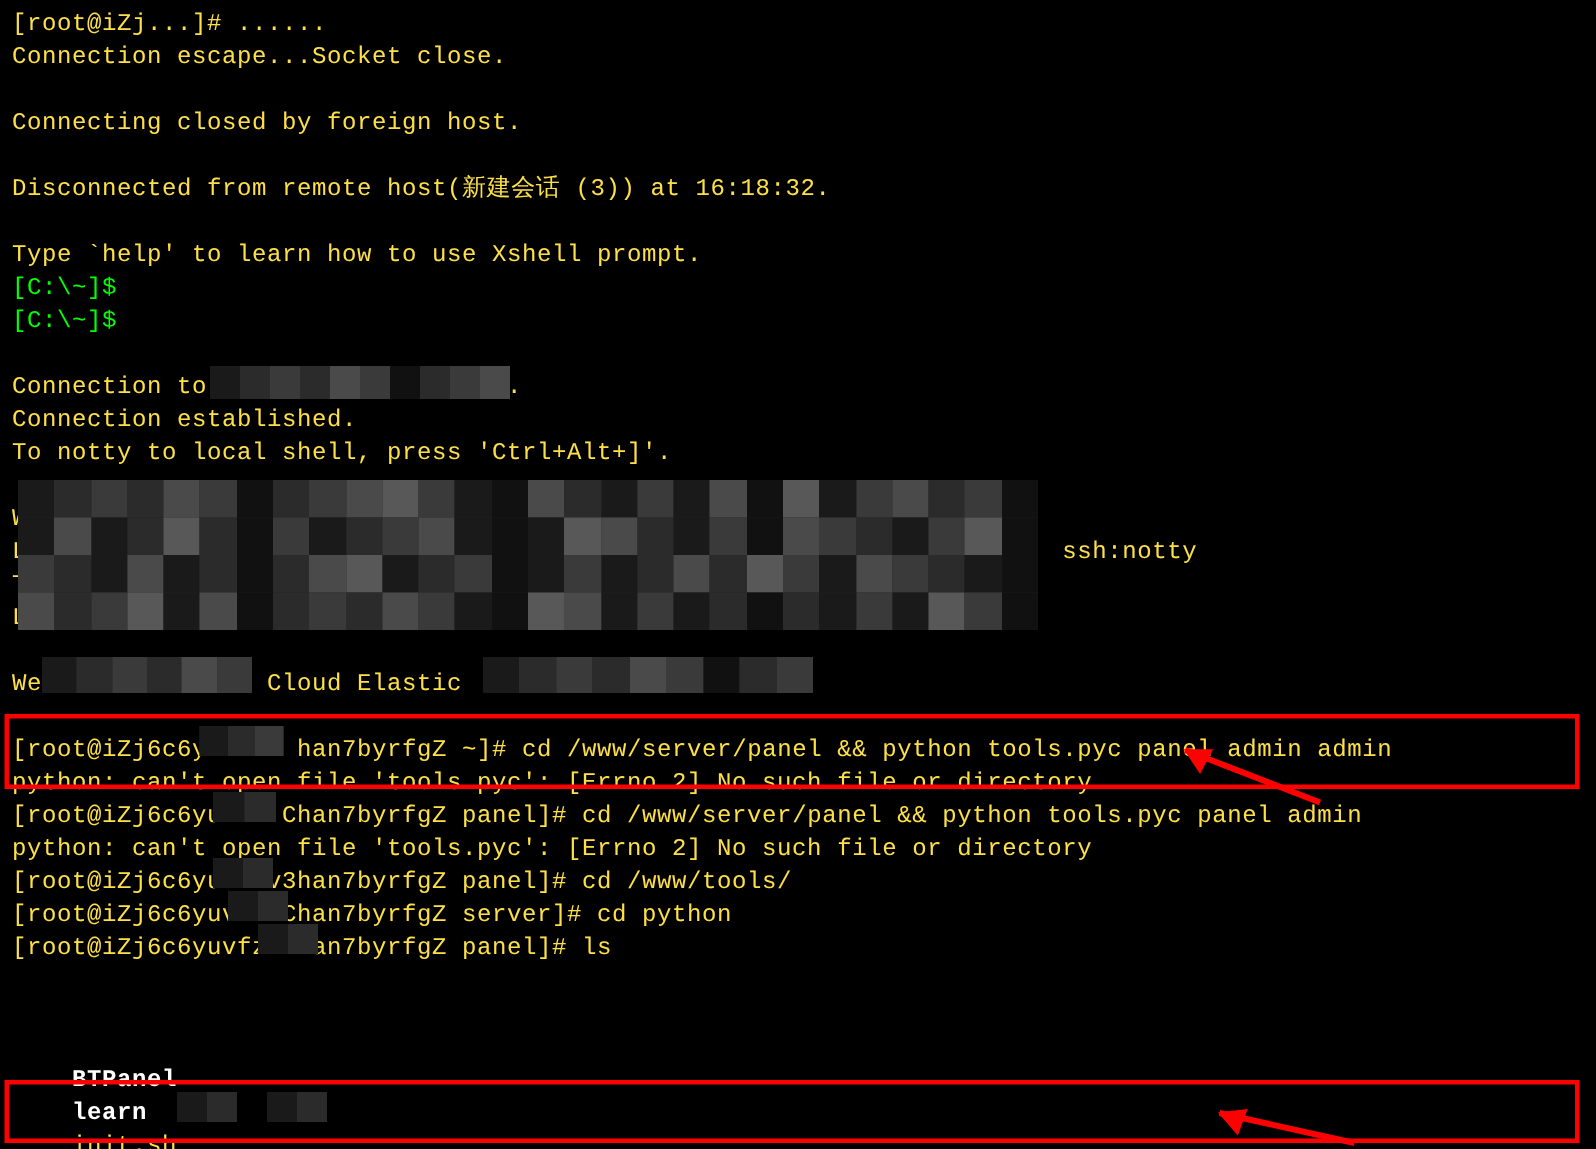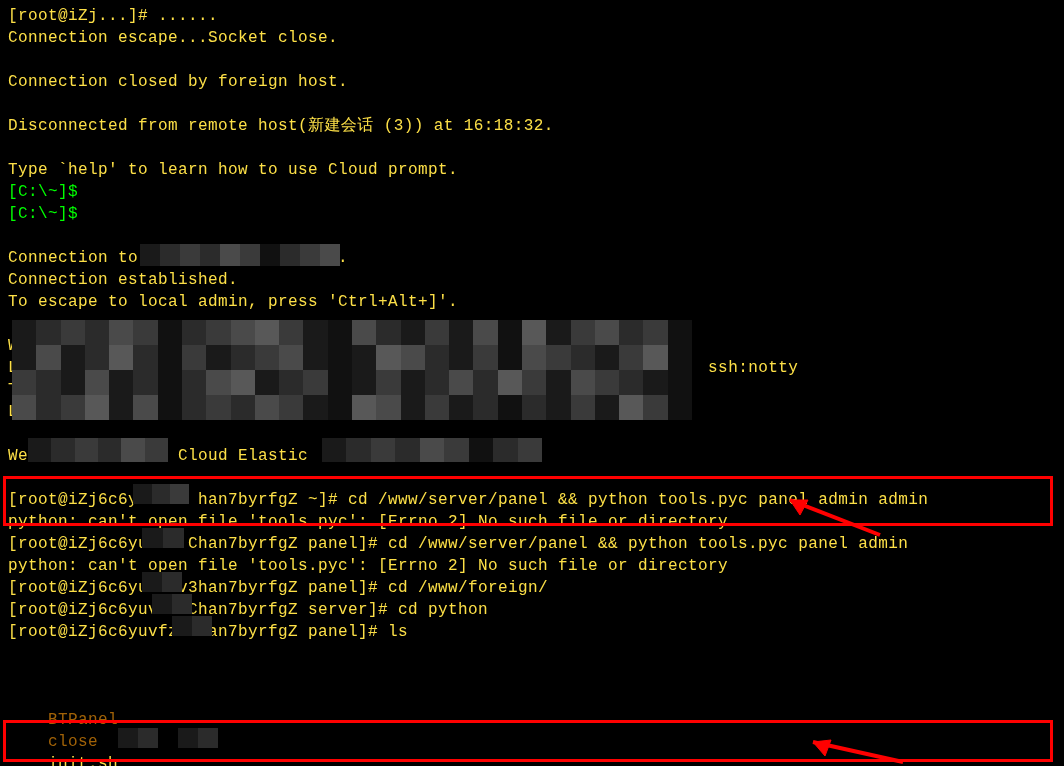--- a/index.html
+++ b/index.html
@@ -18,21 +18,21 @@
     position: relative;
     padding: 5px 8px;
     line-height: 22px;
     letter-spacing: 0.4px;
   }
   .line {
     white-space: pre;
     min-height: 22px;
   }
   .green { color: #00ff00; }
-  .dircolor { color: #a16207; font-weight: normal; }
+  .dircolor { color: #ffffff; font-weight: bold; }
   .white { color: #fde047; }
 
   
   .redbox {
     position: absolute;
     border: 3px solid #ff0000;
     z-index: 20;
     pointer-events: none;
   }
   .box1 {
@@ -81,52 +81,52 @@
   .col2 { width: 142px; }
   .col3 { width: 152px; }
 
 </style>
 </head>
 <body>
 
 <div class="line white">[root@iZj...]# ......</div>
 <div class="line white">Connection escape...Socket close.</div>
 <div class="line"></div>
-<div class="line white">Connection closed by foreign host.</div>
+<div class="line white">Connecting closed by foreign host.</div>
 <div class="line"></div>
 <div class="line white">Disconnected from remote host(新建会话 (3)) at 16:18:32.</div>
 <div class="line"></div>
-<div class="line white">Type `help' to learn how to use Cloud prompt.</div>
+<div class="line white">Type `help' to learn how to use Xshell prompt.</div>
 <div class="line green">[C:\~]$</div>
 <div class="line green">[C:\~]$</div>
 <div class="line"></div>
 <div class="line white">Connection to                    .</div>
 <div class="line white">Connection established.</div>
-<div class="line white">To escape to local admin, press 'Ctrl+Alt+]'.</div>
+<div class="line white">To notty to local shell, press 'Ctrl+Alt+]'.</div>
 <div class="line"></div>
 <div class="line white"><span>W</span><span>                                                 est.</span></div>
 <div class="line white"><span>L</span><span>                                                                     ssh:notty</span></div>
 <div class="line white">There</div>
 <div class="line white">Last</div>
 <div class="line"></div>
 <div class="line white"><span>We</span><span style="padding-left:130px">a Cloud Elastic</span></div>
 <div class="line"></div>
 
 <div class="line"><span class="white">[root@iZj6c6y      han7byrfgZ ~]# </span><span class="white">cd /www/server/panel &amp;&amp; python tools.pyc panel admin admin</span></div>
 <div class="line white">python: can't open file 'tools.pyc': [Errno 2] No such file or directory</div>
 <div class="line"><span class="white">[root@iZj6c6yu    Chan7byrfgZ panel]# </span><span class="white">cd /www/server/panel &amp;&amp; python tools.pyc panel admin</span></div>
 <div class="line white">python: can't open file 'tools.pyc': [Errno 2] No such file or directory</div>
-<div class="line"><span class="white">[root@iZj6c6yu   v3han7byrfgZ panel]# </span><span class="white">cd /www/foreign/</span></div>
+<div class="line"><span class="white">[root@iZj6c6yu   v3han7byrfgZ panel]# </span><span class="white">cd /www/tools/</span></div>
 <div class="line"><span class="white">[root@iZj6c6yuv   Chan7byrfgZ server]# </span><span class="white">cd python</span></div>
 <div class="line"><span class="white">[root@iZj6c6yuvfz   an7byrfgZ panel]# </span><span class="white">ls</span></div>
 
 <div class="ls-table">
   <div class="line">
     <span class="col col1 dircolor">BTPanel</span>
-    <span class="col col2 dircolor">close</span>
+    <span class="col col2 dircolor">learn</span>
     <span class="col col3 white">init.sh</span>
     
     
     
     
     
   </div>
   
   
   

